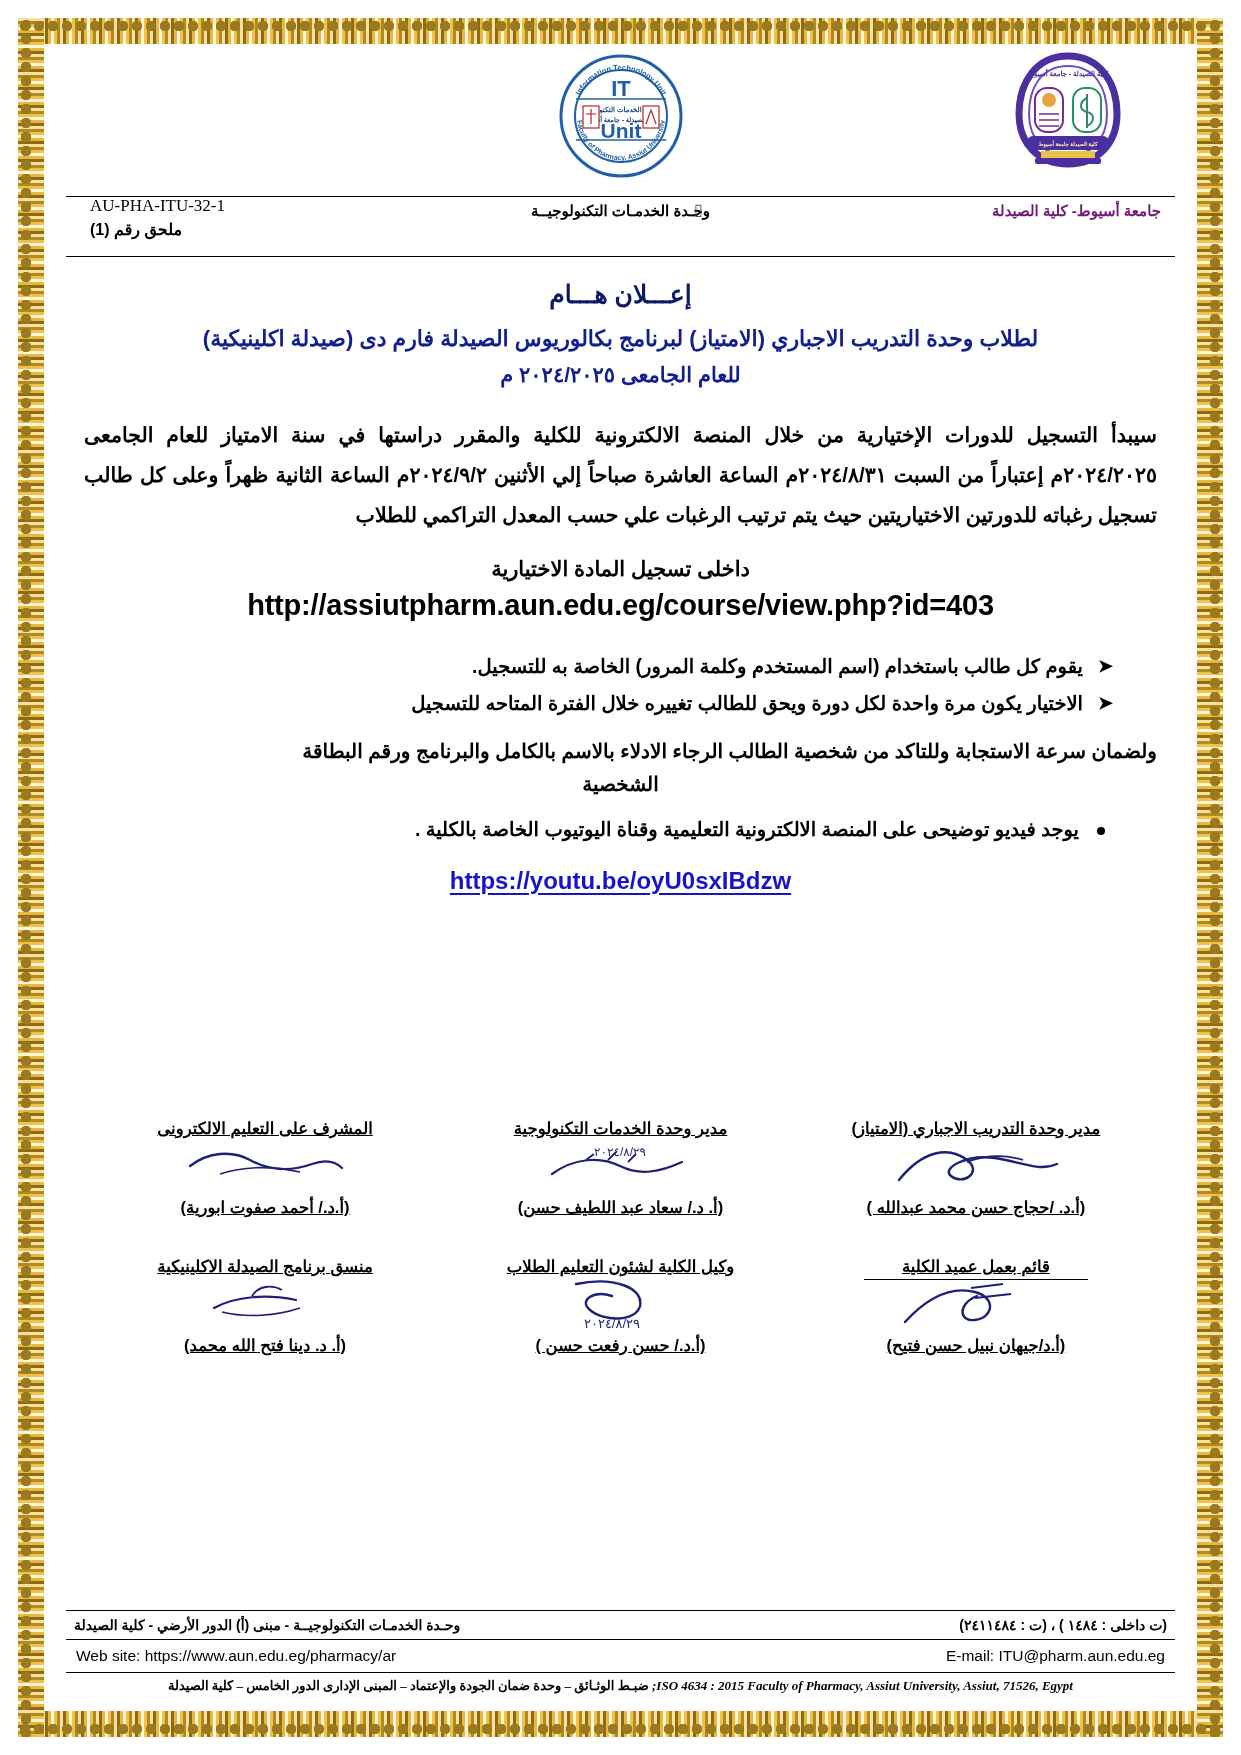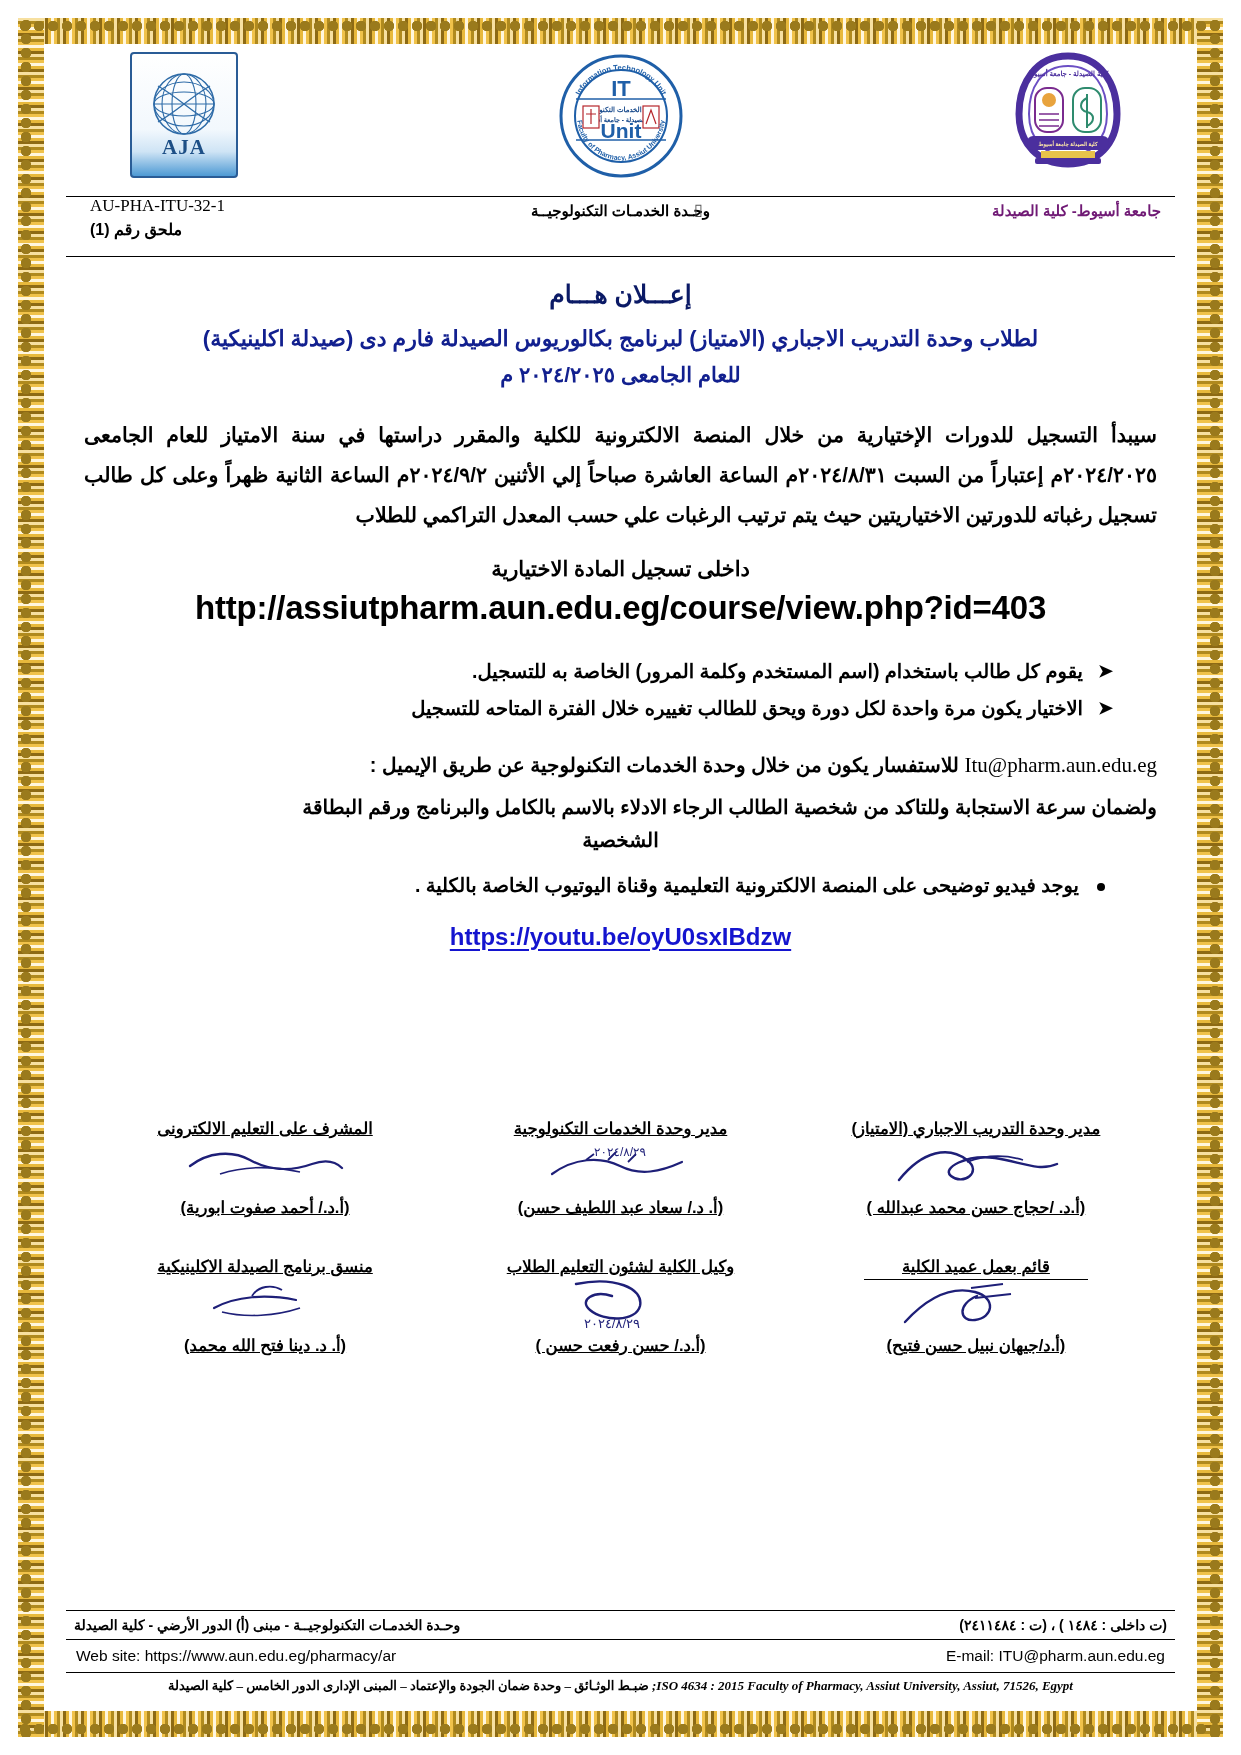--- a/index.html
+++ b/index.html
@@ -166,21 +166,21 @@
     margin:28px 0 0;
   }
 
   .link-label{
     font-size:21px;font-weight:700;color:#000;
     text-align:center;margin:22px 0 4px;
   }
   .big-url{
     direction:ltr;
     font-family:"Liberation Sans", sans-serif;
-    font-size:33px;font-weight:700;color:#000;
+    font-size:29px;font-weight:700;color:#000;
     text-align:center;margin:8px 0 0;
     letter-spacing:-0.2px;
   }
 
   .arrow-list{
     margin:26px 44px 0 0;padding:0;list-style:none;
   }
   .arrow-list li{
     font-size:19.5px;font-weight:700;color:#000;
     line-height:1.9;
@@ -293,37 +293,20 @@
   <div class="art-scallop scal-top"></div>
   <div class="art-scallop scal-bot"></div>
   <div class="art-scallop-v scal-left"></div>
   <div class="art-scallop-v scal-right"></div>
 </div>
 
 <div class="sheet">
 
   <div class="logos">
 
-    <div class="logo logo-aja">
-      <div class="aja-box">
-        <div class="aja-globe">
-          <svg width="76" height="72" viewBox="0 0 76 72">
-            <ellipse cx="38" cy="34" rx="30" ry="30" fill="none" stroke="#2f6ca8" stroke-width="1.6"></ellipse>
-            <ellipse cx="38" cy="34" rx="12" ry="30" fill="none" stroke="#2f6ca8" stroke-width="1.1"></ellipse>
-            <ellipse cx="38" cy="34" rx="22" ry="30" fill="none" stroke="#2f6ca8" stroke-width="1.1"></ellipse>
-            <line x1="8" y1="34" x2="68" y2="34" stroke="#2f6ca8" stroke-width="1.1"></line>
-            <ellipse cx="38" cy="34" rx="30" ry="12" fill="none" stroke="#2f6ca8" stroke-width="1.1"></ellipse>
-            <ellipse cx="38" cy="34" rx="30" ry="22" fill="none" stroke="#2f6ca8" stroke-width="1.1"></ellipse>
-            <path d="M12 16 C30 26 46 42 64 52" stroke="#2f6ca8" stroke-width="1.3" fill="none"></path>
-            <path d="M12 52 C30 42 46 26 64 16" stroke="#2f6ca8" stroke-width="1.3" fill="none"></path>
-          </svg>
-        </div>
-        <div class="aja-text">AJA</div>
-      </div>
-    </div>
 
     <div class="logo logo-it">
       <svg width="128" height="128" viewBox="0 0 128 128">
         <defs>
           <path id="arcTop" d="M 18,64 A 46,46 0 0 1 110,64"></path>
           <path id="arcBot" d="M 20,64 A 44,44 0 0 0 108,64"></path>
         </defs>
         <circle cx="64" cy="64" r="60" fill="#ffffff" stroke="#1f5fa8" stroke-width="3"></circle>
         <circle cx="64" cy="64" r="46" fill="#ffffff" stroke="#1f5fa8" stroke-width="2"></circle>
         <path d="M 18,48 L 110,48 L 110,86 L 18,86 Z" fill="#ffffff" opacity="0"></path>
@@ -401,24 +384,20 @@
       <li>
         <span class="bullet-glyph">➤</span>
         <span>يقوم كل طالب باستخدام (اسم المستخدم وكلمة المرور) الخاصة به للتسجيل.</span>
       </li>
       <li>
         <span class="bullet-glyph">➤</span>
         <span>الاختيار يكون مرة واحدة لكل دورة ويحق للطالب تغييره خلال الفترة المتاحه للتسجيل</span>
       </li>
     </ul>
 
-    <div class="email-line">
-      <span class="mail">Itu@pharm.aun.edu.eg</span>
-      <span>للاستفسار يكون من خلال وحدة الخدمات التكنولوجية عن طريق الإيميل :</span>
-    </div>
 
     <div class="para-tight">ولضمان سرعة الاستجابة وللتاكد من شخصية الطالب الرجاء الادلاء بالاسم بالكامل والبرنامج ورقم البطاقة</div>
     <div class="para-tight-c">الشخصية</div>
 
     <ul class="dot-list">
       <li>
         <span class="bullet-dot"></span>
         <span>يوجد فيديو توضيحى على المنصة الالكترونية التعليمية وقناة اليوتيوب الخاصة بالكلية  .</span>
       </li>
     </ul>

